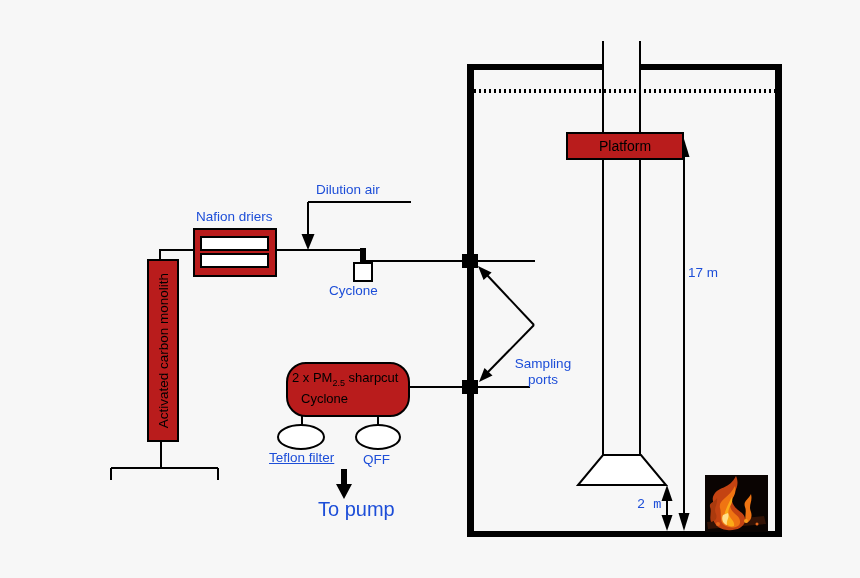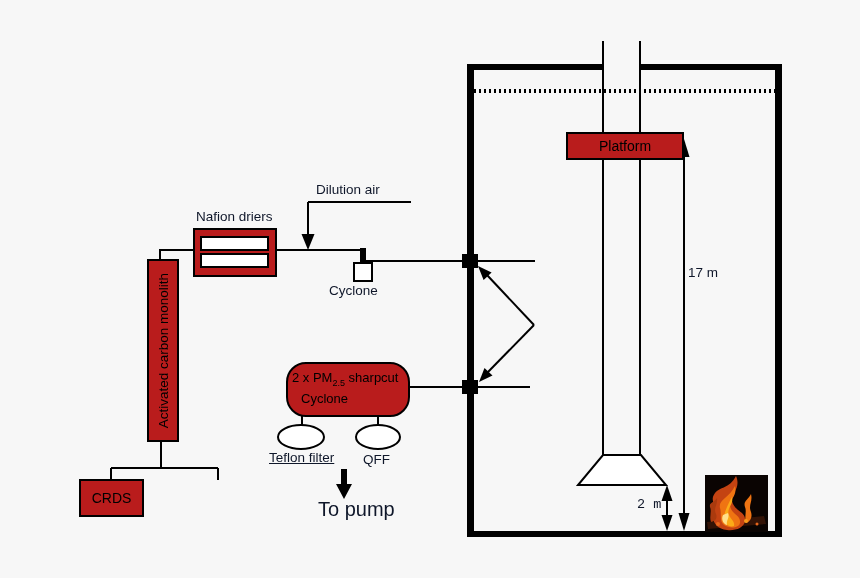--- a/index.html
+++ b/index.html
@@ -5,21 +5,21 @@
   html,body{margin:0;padding:0;}
   body{font-family:"Liberation Sans", sans-serif; background:#f7f7f7;}
   #stage{position:relative;width:860px;height:578px;background:#f7f7f7;overflow:hidden;color:#000;}
   #wires{position:absolute;left:0;top:0;width:860px;height:578px;}
   #wires line, #wires polyline{stroke:#000;stroke-width:2;fill:none;}
   #wires polygon.head{fill:#000;stroke:none;}
   #wires .shape{fill:#fff;stroke:#000;stroke-width:2;}
   #wires .solid{fill:#000;stroke:none;}
   #wires .dotted{stroke:#000;stroke-width:4;stroke-dasharray:2 3;}
   #wires .fire-el{stroke:none;}
-  .lbl{position:absolute;font-size:13.5px;line-height:1.16;white-space:nowrap;color:#0f172a;}
+  .lbl{position:absolute;font-size:13.5px;line-height:1.16;white-space:nowrap;color:#1d4ed8;}
   .lbl2{white-space:normal;}
   .box{position:absolute;background:#b91c1c;border:2px solid #000;display:flex;align-items:center;justify-content:center;font-size:14px;}
   #lbl-dilution{left:316px;top:182px;}
   #lbl-nafion{left:196px;top:209px;}
   #box-nafion{left:193px;top:228px;width:80px;height:45px;}
   .tube{position:absolute;border:2px solid #000;background:#fff;width:65px;height:11px;left:5px;}
   .t1{top:6px;} .t2{top:23px;}
   #box-monolith{left:147px;top:259px;width:28px;height:179px;}
   .vtext{writing-mode:vertical-rl;transform:rotate(180deg);font-size:13.5px;white-space:nowrap;}
   #lbl-cyclone-top{left:329px;top:283px;}
@@ -116,33 +116,34 @@
     <div class="tube t1"></div>
     <div class="tube t2"></div>
   </div>
 
   <div class="box" id="box-monolith">
     <span class="vtext">Activated carbon monolith</span>
   </div>
 
   <div class="lbl" id="lbl-cyclone-top">Cyclone</div>
 
-  <div class="box" id="box-crds">
-    <span>CRDS</span>
-  </div>
 
   <div class="box" id="box-pm">
     <div class="l1"><span>2 x PM</span><sub>2.5</sub><span> sharpcut</span></div>
     <div class="l2">Cyclone</div>
   </div>
 
   <div class="lbl" id="lbl-teflon">Teflon filter</div>
   <div class="lbl" id="lbl-qff">QFF</div>
   <div class="lbl" id="lbl-topump">To pump</div>
 
+  <div class="lbl lbl2" id="lbl-sampling">
+    <div>Sampling</div>
+    <div>ports</div>
+  </div>
 
   <div class="box" id="box-platform">
     <span>Platform</span>
   </div>
 
   <div class="lbl" id="lbl-17m">17 m</div>
   <div class="lbl" id="lbl-2m">2 m</div>
 
 
 </div>

